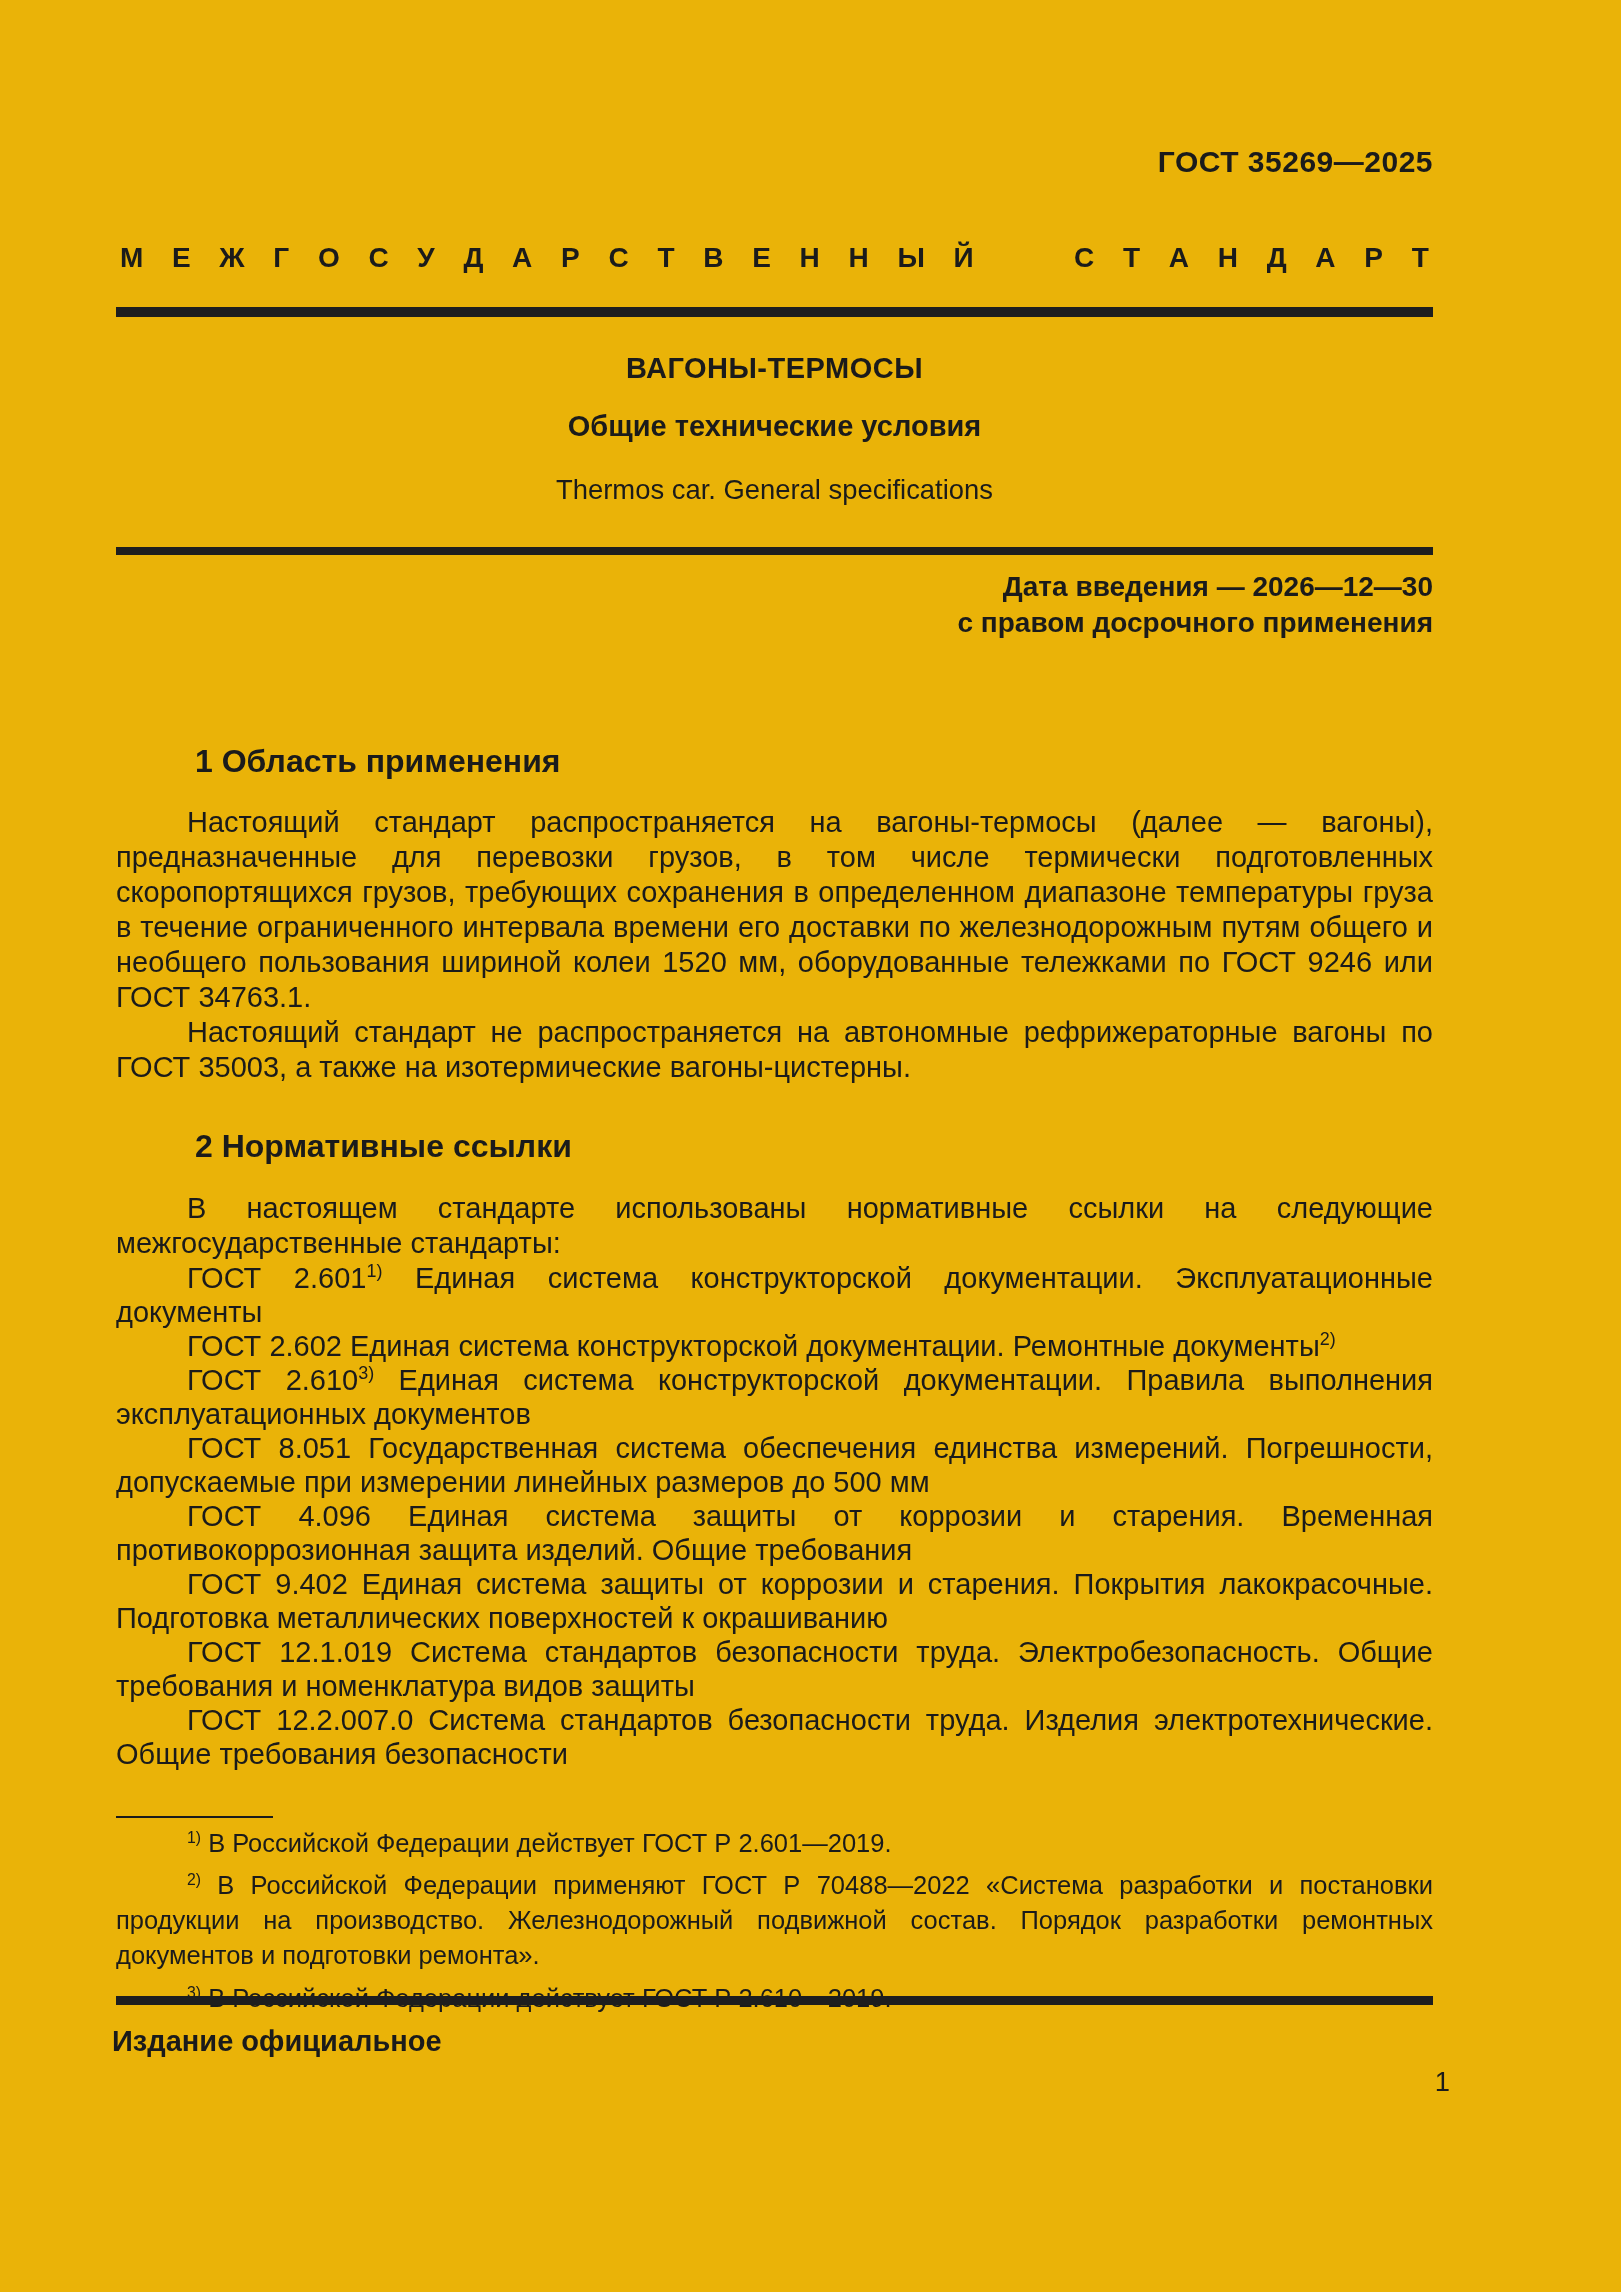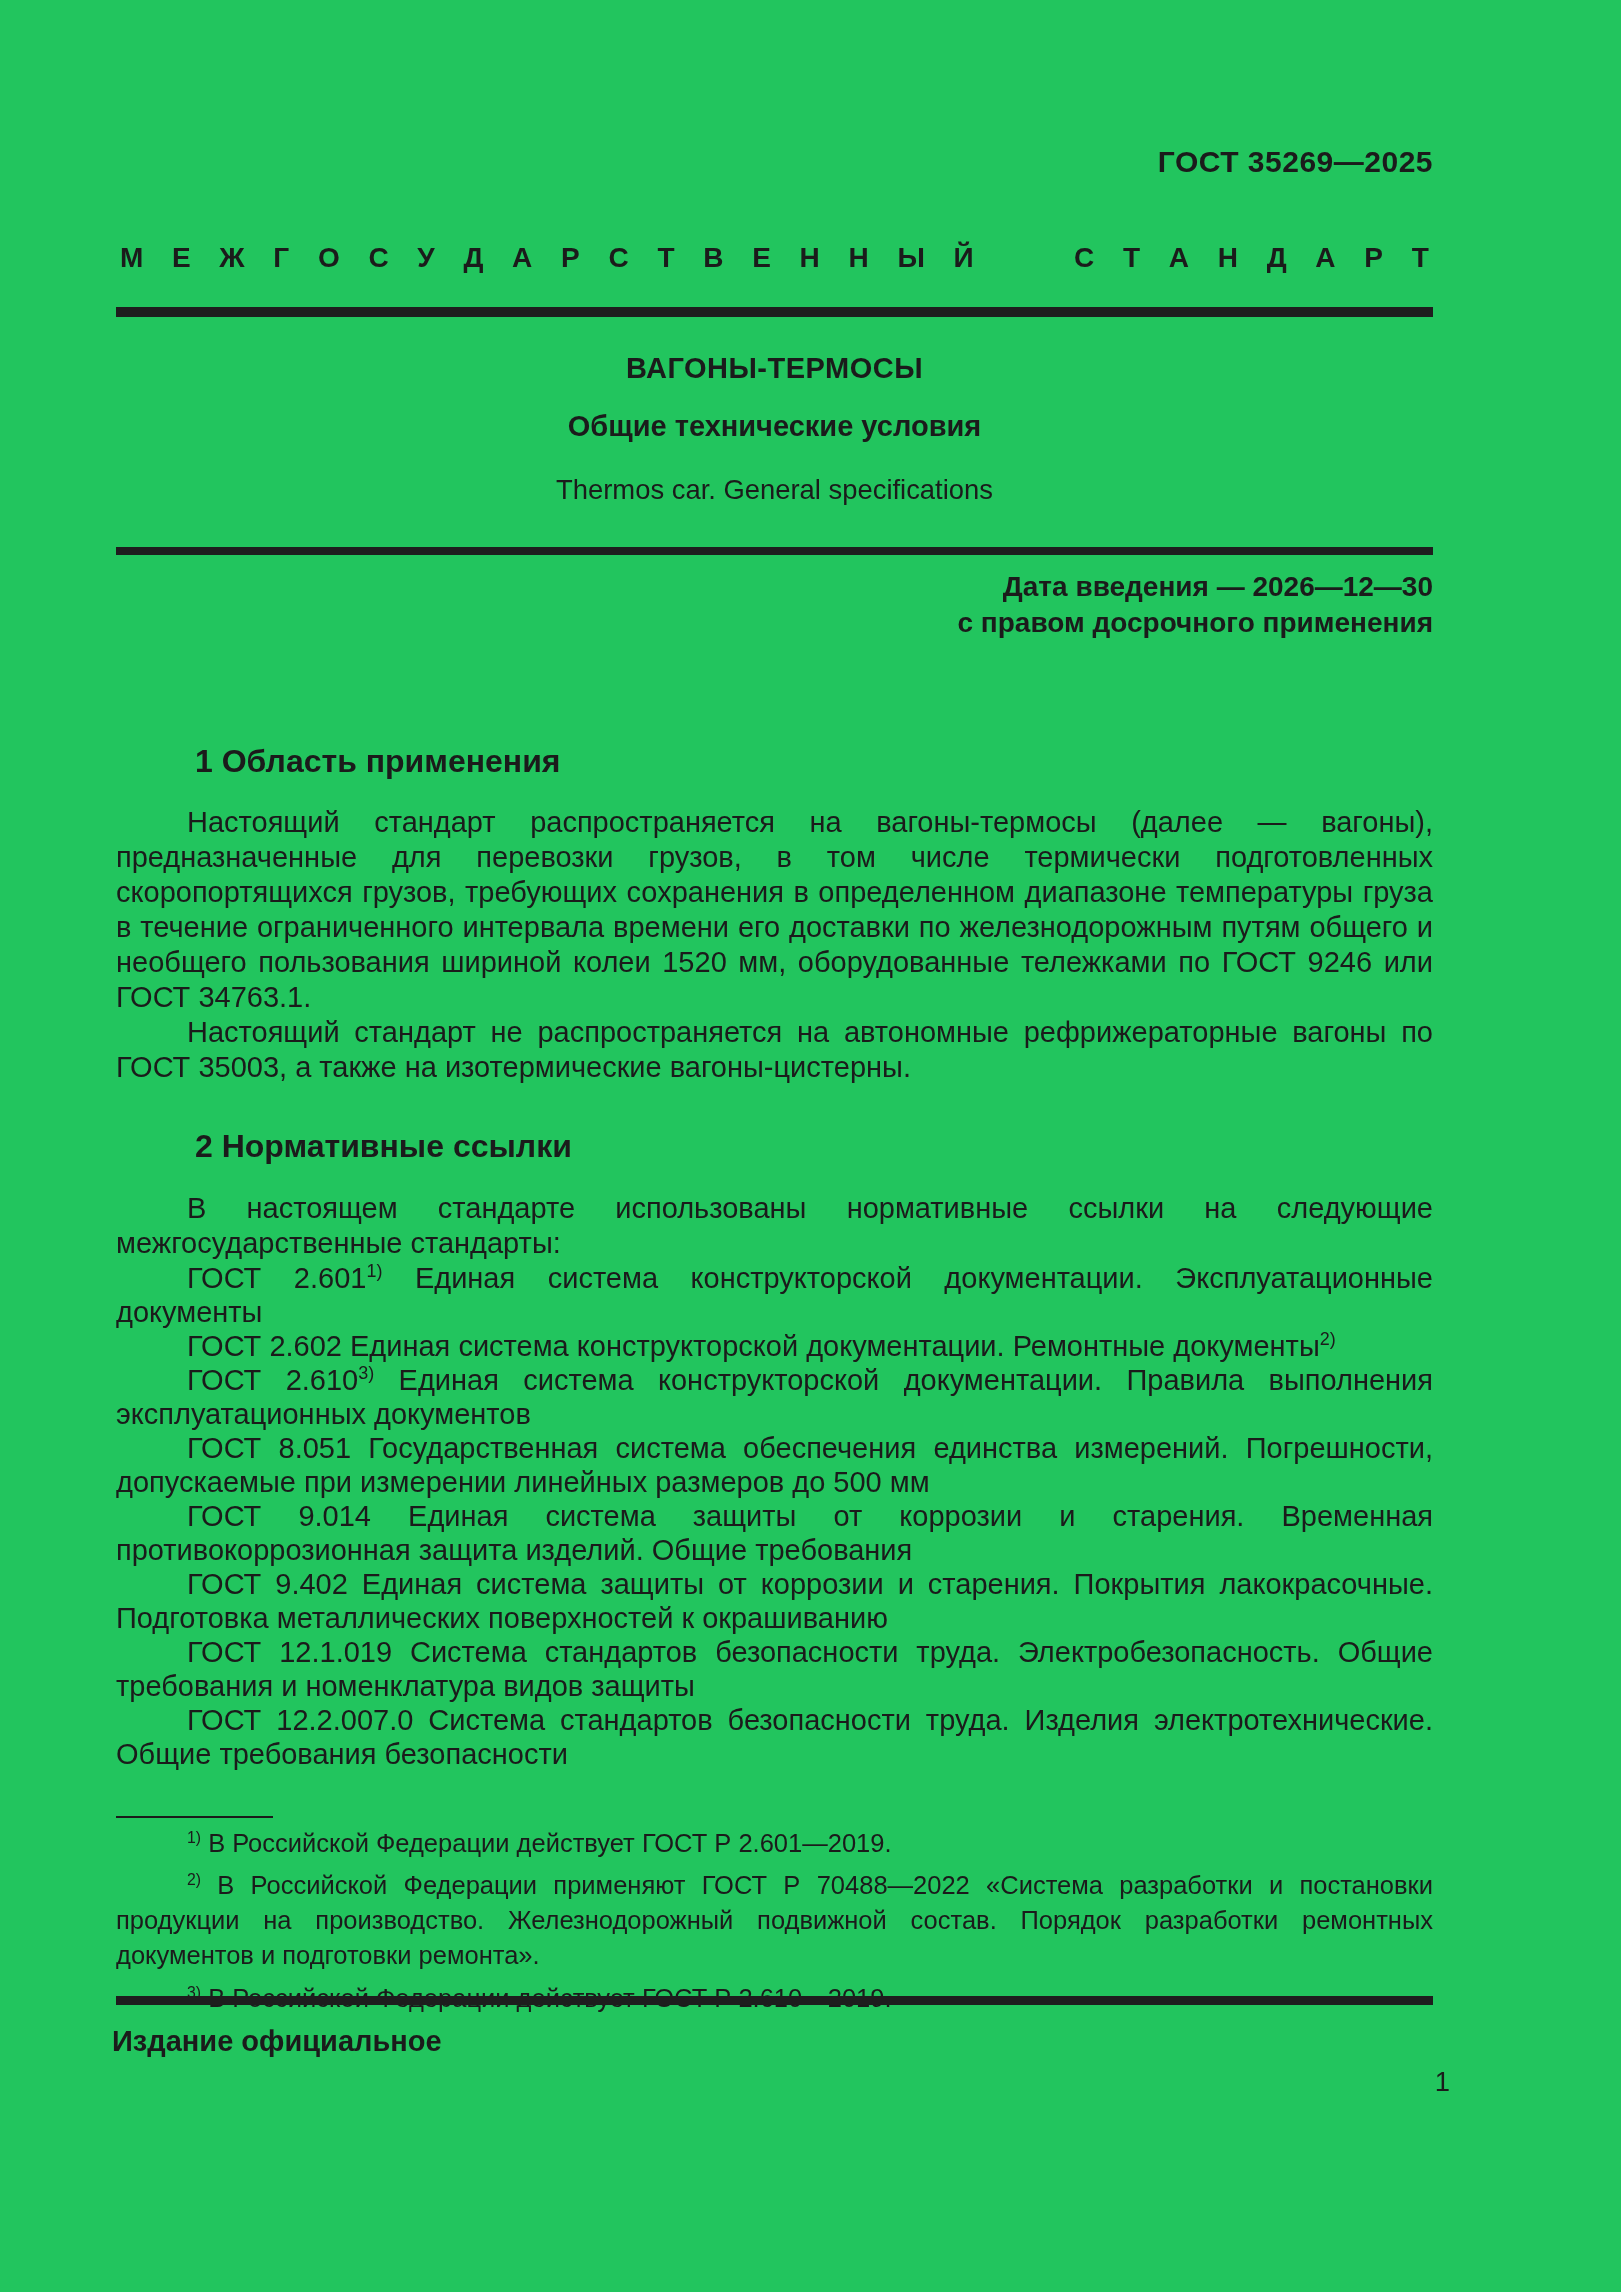--- a/index.html
+++ b/index.html
@@ -1,21 +1,21 @@
 <!DOCTYPE html>
 <html lang="ru"><head>
 <meta charset="utf-8">
 <style>
   html,body{margin:0;padding:0;background:#e8e8e8;}
   .page{
     position:relative;
     width:1621px;
     height:2293px;
     margin:0 auto;
-    background:#22c55e;
+    background:#eab308;
     color:#1b1b1b;
     font-family:"Liberation Sans","DejaVu Sans",sans-serif;
     overflow:hidden;
     box-sizing:border-box;
   }
   .content{
     position:absolute;
     left:116px;
     top:0;
     width:1317px;
@@ -188,21 +188,21 @@
     <p class="para cont">Настоящий стандарт не распространяется на автономные рефрижераторные вагоны по ГОСТ 35003, а также на изотермические вагоны-цистерны.</p>
 
     <h2 class="section-heading second">2 Нормативные ссылки</h2>
     <p class="para">В настоящем стандарте использованы нормативные ссылки на следующие межгосударственные стандарты:</p>
 
     <div class="refs">
         <p class="ref"><span>ГОСТ 2.601</span><span class="sup">1)</span><span> Единая система конструкторской документации. Эксплуатационные документы</span></p>
         <p class="ref"><span>ГОСТ 2.602 Единая система конструкторской документации. Ремонтные документы</span><span class="sup">2)</span></p>
         <p class="ref"><span>ГОСТ 2.610</span><span class="sup">3)</span><span> Единая система конструкторской документации. Правила выполнения эксплуатационных документов</span></p>
         <p class="ref"><span>ГОСТ 8.051 Государственная система обеспечения единства измерений. Погрешности, допускаемые при измерении линейных размеров до 500 мм</span></p>
-        <p class="ref"><span>ГОСТ 9.014 Единая система защиты от коррозии и старения. Временная противокоррозионная защита изделий. Общие требования</span></p>
+        <p class="ref"><span>ГОСТ 4.096 Единая система защиты от коррозии и старения. Временная противокоррозионная защита изделий. Общие требования</span></p>
         <p class="ref"><span>ГОСТ 9.402 Единая система защиты от коррозии и старения. Покрытия лакокрасочные. Подготовка металлических поверхностей к окрашиванию</span></p>
         <p class="ref"><span>ГОСТ 12.1.019 Система стандартов безопасности труда. Электробезопасность. Общие требования и номенклатура видов защиты</span></p>
         <p class="ref"><span>ГОСТ 12.2.007.0 Система стандартов безопасности труда. Изделия электротехнические. Общие требования безопасности</span></p>
       </div>
 
     <div class="footnotes">
       <div class="footnote-separator"></div>
       <div>
           <p class="footnote"><span class="sup">1)</span><span> В Российской Федерации действует ГОСТ Р 2.601—2019.</span></p>
           <p class="footnote"><span class="sup">2)</span><span> В Российской Федерации применяют ГОСТ Р 70488—2022 «Система разработки и постановки продукции на производство. Железнодорожный подвижной состав. Порядок разработки ремонтных документов и подготовки ремонта».</span></p>

